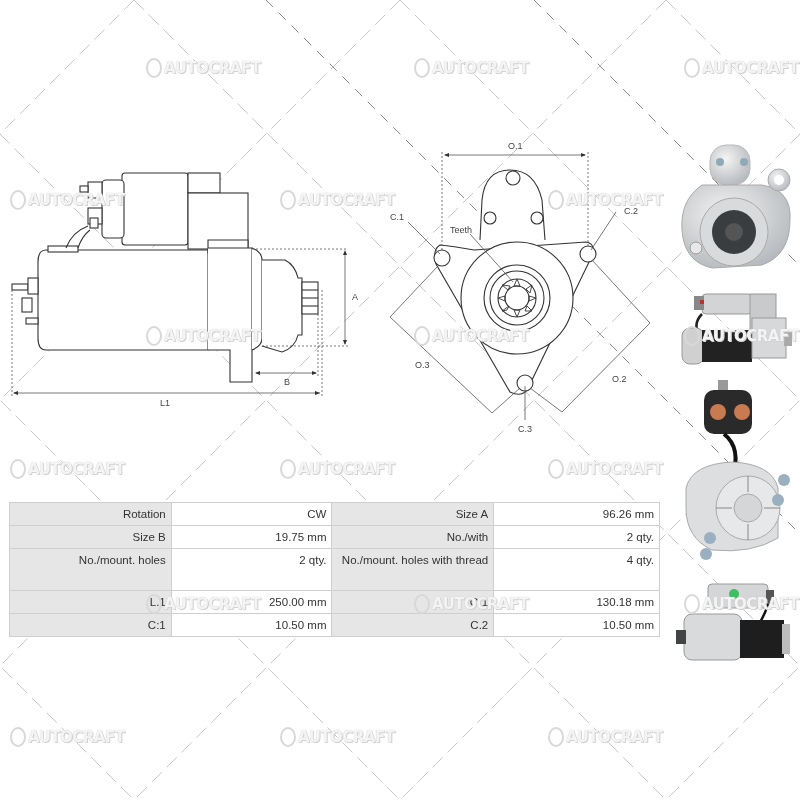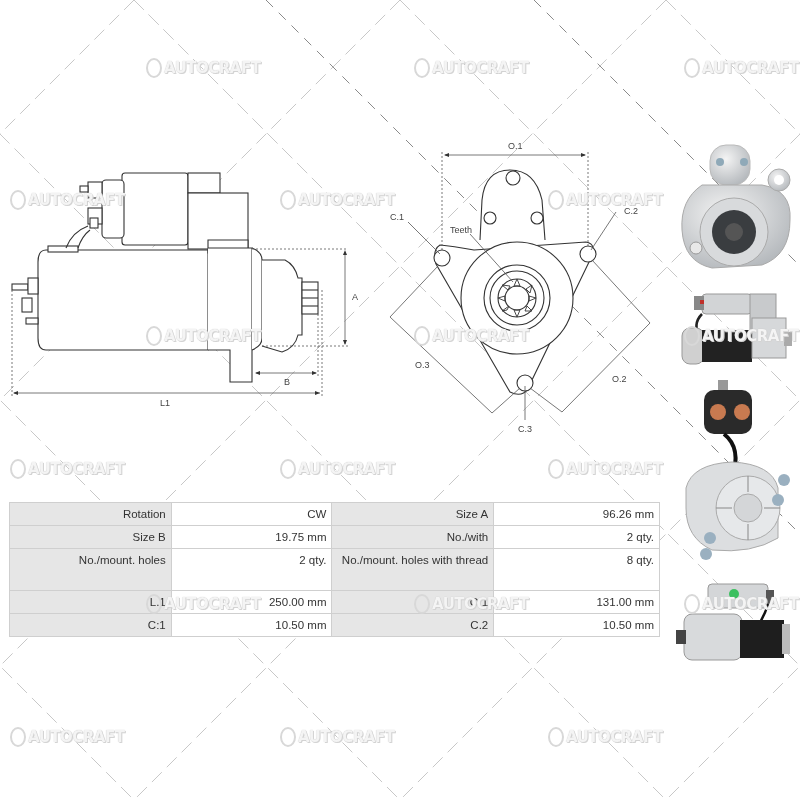--- a/index.html
+++ b/index.html
@@ -331,27 +331,27 @@
     <tr>
       <td class="lbl">Size B</td>
       <td class="val">19.75 mm</td>
       <td class="lbl">No./with</td>
       <td class="val">2 qty.</td>
     </tr>
     <tr class="tall">
       <td class="lbl">No./mount. holes</td>
       <td class="val">2 qty.</td>
       <td class="lbl">No./mount. holes with thread</td>
-      <td class="val">8 qty.</td>
+      <td class="val">4 qty.</td>
     </tr>
     <tr>
       <td class="lbl">L.1</td>
       <td class="val">250.00 mm</td>
       <td class="lbl">O.1</td>
-      <td class="val">131.00 mm</td>
+      <td class="val">130.18 mm</td>
     </tr>
     <tr>
       <td class="lbl">C:1</td>
       <td class="val">10.50 mm</td>
       <td class="lbl">C.2</td>
       <td class="val">10.50 mm</td>
     </tr>
   </tbody>
 </table>
 

